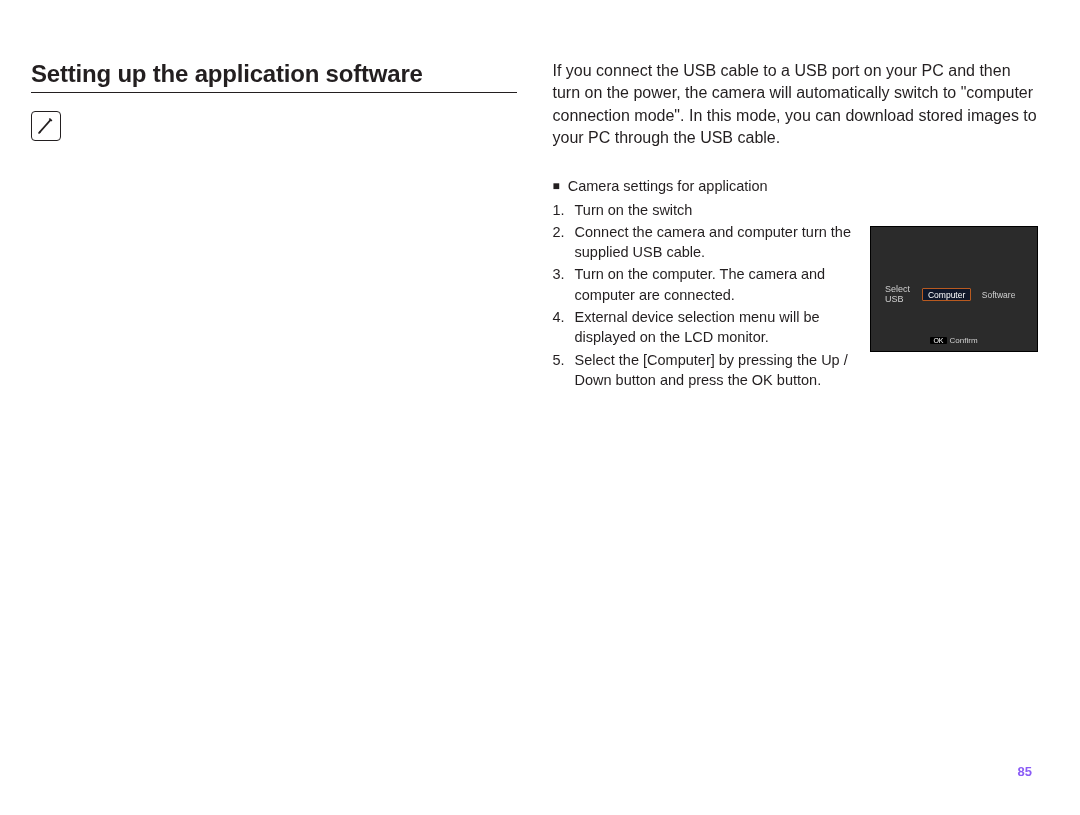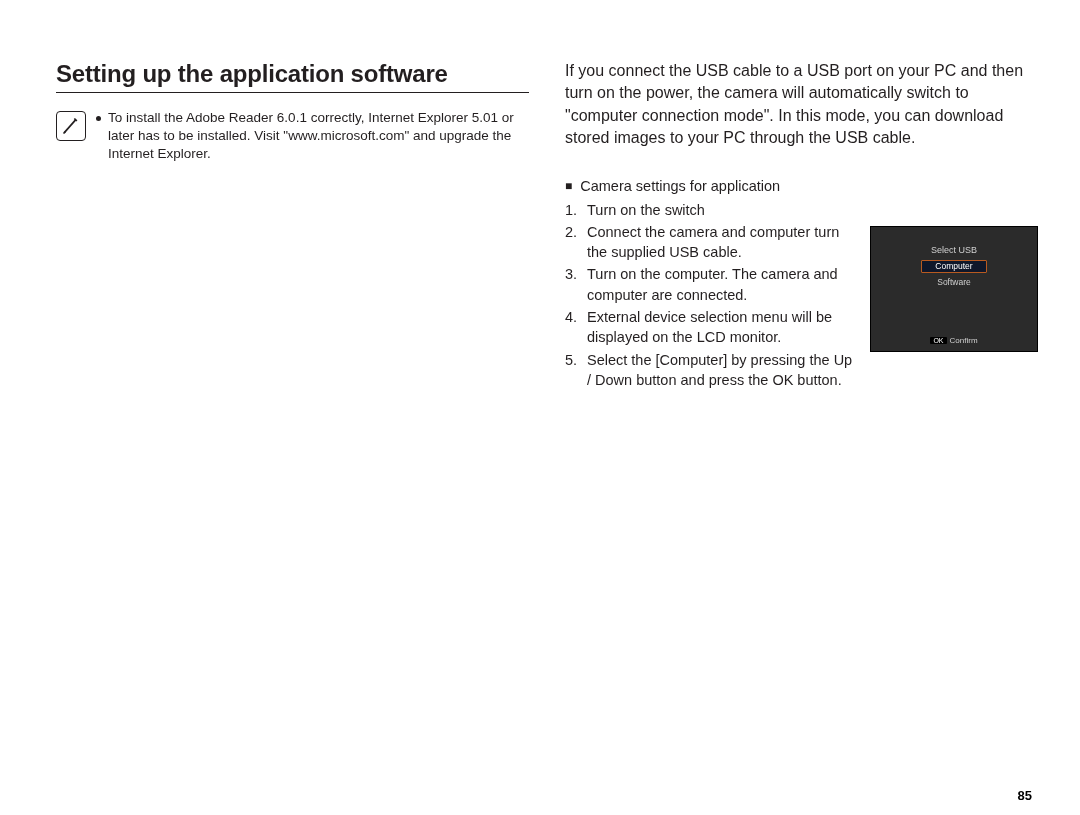--- a/index.html
+++ b/index.html
@@ -1,57 +1,56 @@
 <!DOCTYPE html>
 <html><head>
 <meta charset="utf-8">
 <style>
   * { box-sizing: border-box; margin: 0; padding: 0; }
   html, body { width: 1080px; height: 815px; background: #fff; font-family: Arial, Helvetica, sans-serif; color: #231f20; }
-  .page { display: flex; padding: 60px 42px 40px 56px; gap: 36px; position: relative; height: 100%; }
+  .page { display: flex; padding: 60px 42px 40px 31px; gap: 36px; position: relative; height: 100%; }
   .col { flex: 1; }
   h1 { font-size: 24px; font-weight: bold; border-bottom: 1.5px solid #231f20; padding-bottom: 4px; margin-bottom: 16px; letter-spacing: -0.2px; }
   .note { display: flex; gap: 10px; font-size: 13.5px; line-height: 1.35; }
   .note-icon { width: 30px; height: 30px; border: 1.5px solid #231f20; border-radius: 4px; flex-shrink: 0; display:flex; align-items:center; justify-content:center; margin-top:2px; }
   .note-icon svg { width: 20px; height: 20px; }
   .note-list { list-style: none; flex: 1; }
   .note-list > li { position: relative; padding-left: 12px; margin-bottom: 4px; }
   .note-list > li::before { content: ""; position: absolute; left: 0; top: 7px; width: 5px; height: 5px; background: #231f20; border-radius: 50%; }
   .intro { font-size: 16px; line-height: 1.4; margin-bottom: 28px; }
   .subhead { font-size: 14.5px; margin-bottom: 6px; }
   .subhead::before { content: "■"; margin-right: 8px; font-size: 12px; position: relative; top: -1px; }
   .steps-wrap { display: flex; gap: 16px; align-items: flex-start; }
   ol.steps { list-style: none; counter-reset: item; font-size: 14.5px; line-height: 1.4; flex: 1; }
   ol.steps > li { counter-increment: item; position: relative; padding-left: 22px; margin-bottom: 2px; }
   ol.steps > li::before { content: counter(item) "."; position: absolute; left: 0; }
-  .lcd { width: 168px; height: 126px; background: #2b2b2b; border: 1px solid #000; flex-shrink: 0; padding: 18px 14px 6px 14px; display:flex; flex-direction:column; align-items:center; gap:3px; position:relative; margin-top: 26px; }
+  .lcd { width: 168px; height: 126px; background: #2b2b2b; border: 1px solid #000; flex-shrink: 0; padding: 18px 14px 6px 14px; display:flex; align-items:center; gap:3px; position:relative; margin-top: 26px; }
   .lcd-title { font-size: 9px; color: #d0d0d0; margin-bottom: 2px; }
   .lcd-opt { width: 66px; height: 13px; font-size: 8.5px; color: #d0d0d0; display:flex; align-items:center; justify-content:center; border-radius:1px; }
   .lcd-opt.sel { background: #0f172a; border: 1px solid #b85a20; color: #fff; }
   .lcd-footer { position:absolute; bottom:6px; left:0; right:0; text-align:center; font-size:8px; color:#d0d0d0; }
   .lcd-footer .ok { background:#000; color:#fff; padding:0 3px; font-size:7px; border-radius:1px; margin-right:3px; }
-  .page-number { position: absolute; bottom: 12px; right: 48px; font-size: 13px; font-weight: bold; color: #000000; }
+  .page-number { position: absolute; bottom: 36px; right: 48px; font-size: 13px; font-weight: bold; color: #8b5cf6; }
 </style>
 </head>
 <body>
 
 <div class="page">
 
   <div class="col">
     <h1>Setting up the application software</h1>
     <div class="note">
       <div class="note-icon">
         <svg viewBox="0 0 24 24" fill="none" stroke="#231f20" stroke-width="2">
           <path d="M4 20 L18 4"></path>
           <path d="M16 3 L19 6"></path>
           <path d="M3 21 L5 19"></path>
         </svg>
       </div>
       <ul class="note-list">
-        <li>To install the Adobe Reader 6.0.1 correctly, Internet Explorer 5.01 or later has to be installed. Visit "www.microsoft.com" and upgrade the Internet Explorer.</li>
       </ul>
     </div>
   </div>
 
   <div class="col">
     <p class="intro">If you connect the USB cable to a USB port on your PC and then turn on the power, the camera will automatically switch to "computer connection mode". In this mode, you can download stored images to your PC through the USB cable.</p>
     <div class="subhead">Camera settings for application</div>
     <div class="steps-wrap">
       <ol class="steps">
         <li>Turn on the switch</li>

